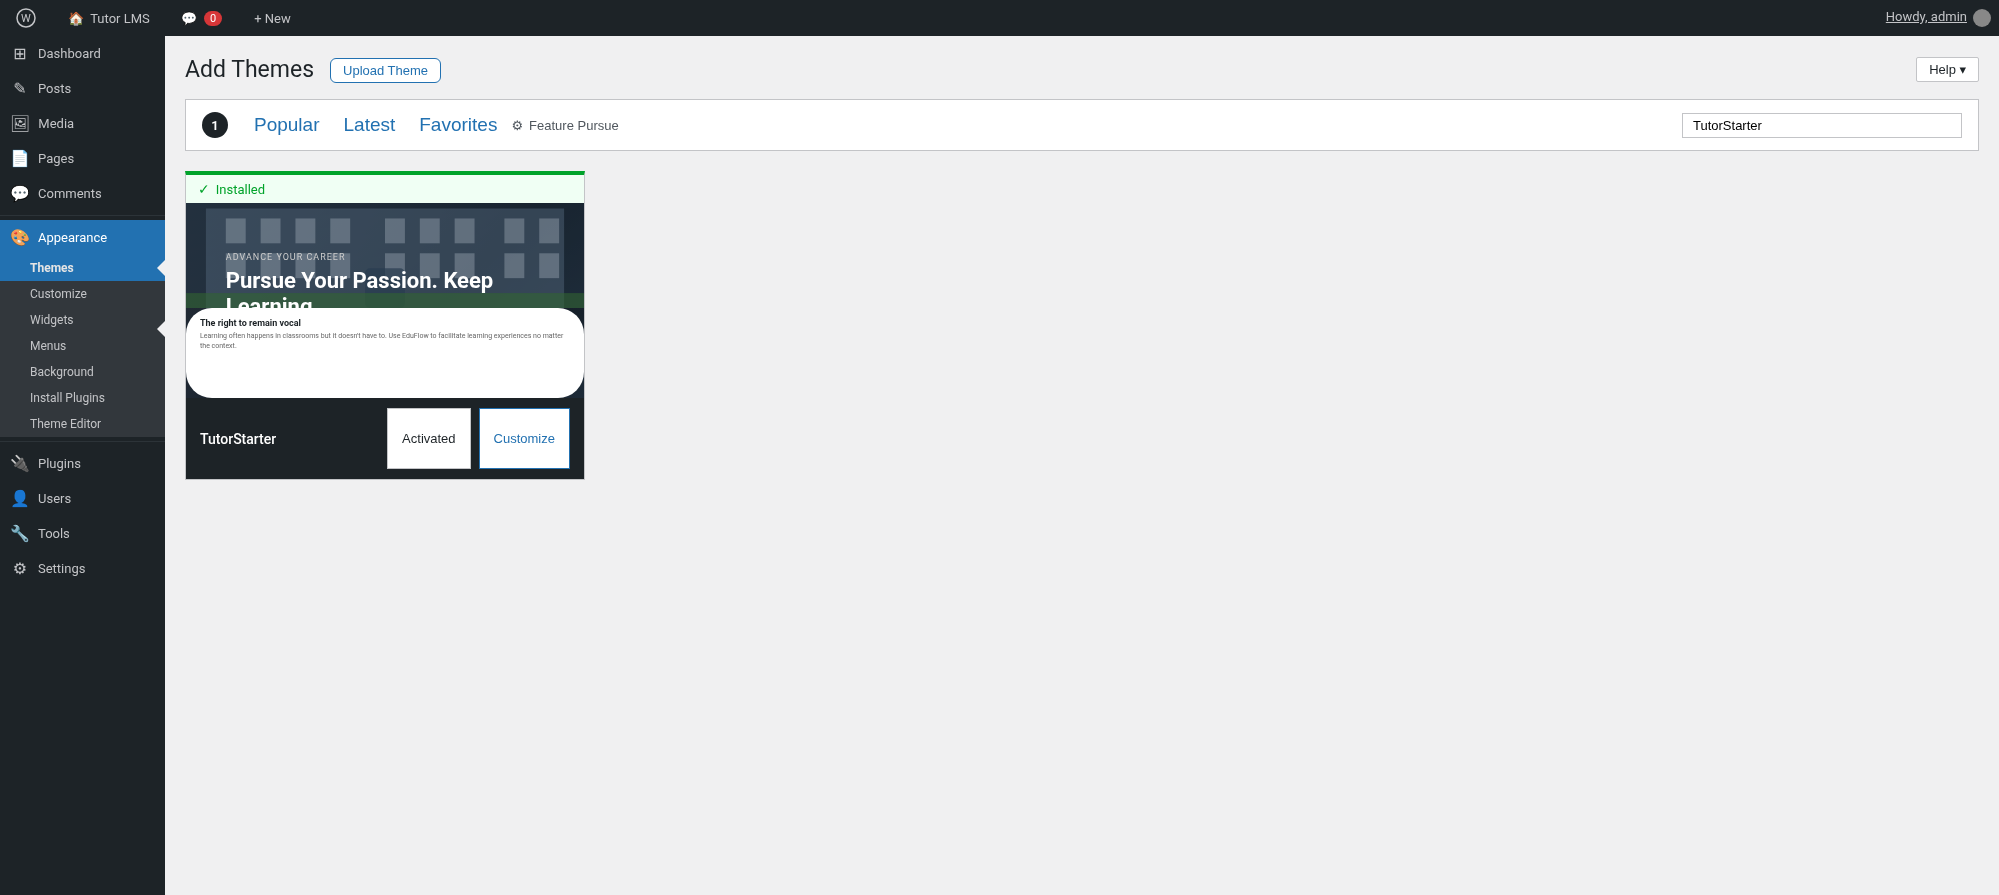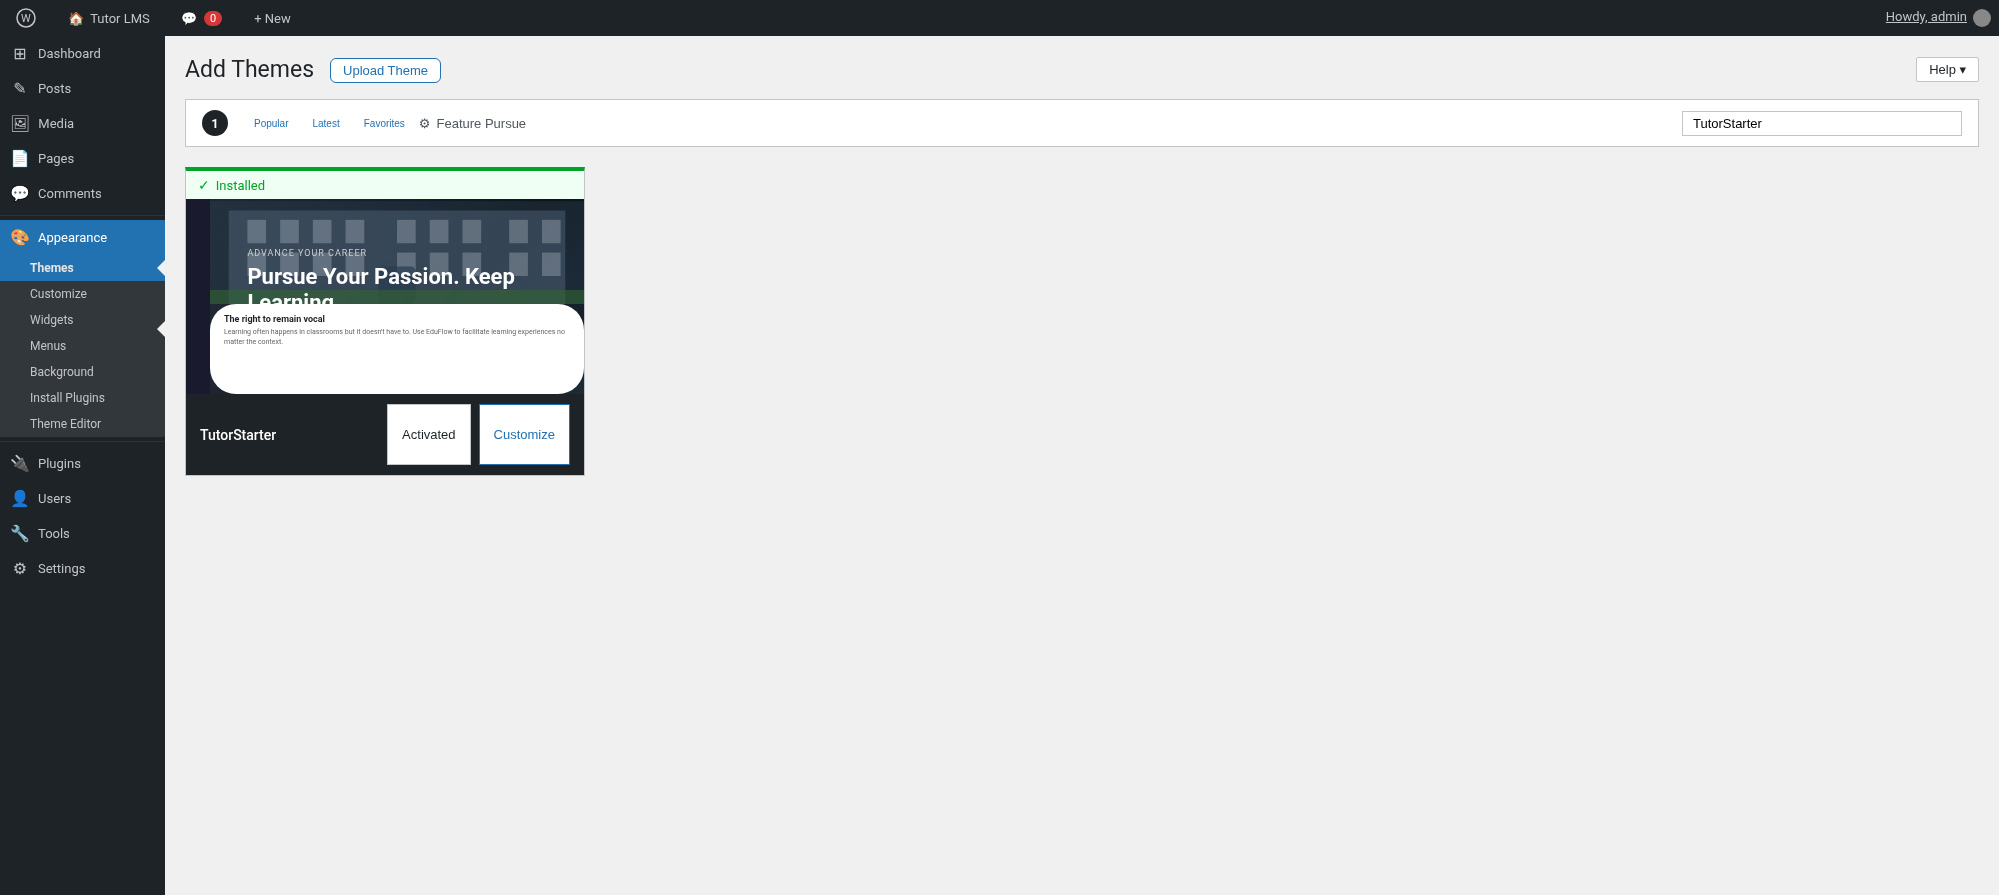--- a/index.html
+++ b/index.html
@@ -125,21 +125,21 @@
       border-radius: 50%;
       width: 26px; height: 26px;
       display: flex; align-items: center; justify-content: center;
       font-size: 13px; font-weight: 600;
     }
     .filter-tabs { display: flex; gap: 4px; flex: 1; }
     .filter-tab {
       color: #2271b1;
       padding: 4px 10px;
       cursor: pointer;
-      font-size: 10px;
+      font-size: 19px;
       background: none; border: none;
     }
     .feature-filter {
       display: flex; align-items: center; gap: 6px;
       color: #50575e;
       cursor: pointer;
       background: none; border: none;
       font-size: 13px;
     }
     .search-input {
@@ -166,21 +166,20 @@
       padding: 6px 12px;
       font-size: 13px;
       display: flex; align-items: center; gap: 6px;
     }
     .theme-screenshot {
       width: 100%;
       height: 195px;
       overflow: hidden;
       position: relative;
       background: #1a1a2e;
-      padding-left: 24px;
     }
     
     .theme-preview {
       width: 100%;
       height: 100%;
       position: relative;
       overflow: hidden;
     }
     .theme-preview-bg {
       width: 100%; height: 100%;

